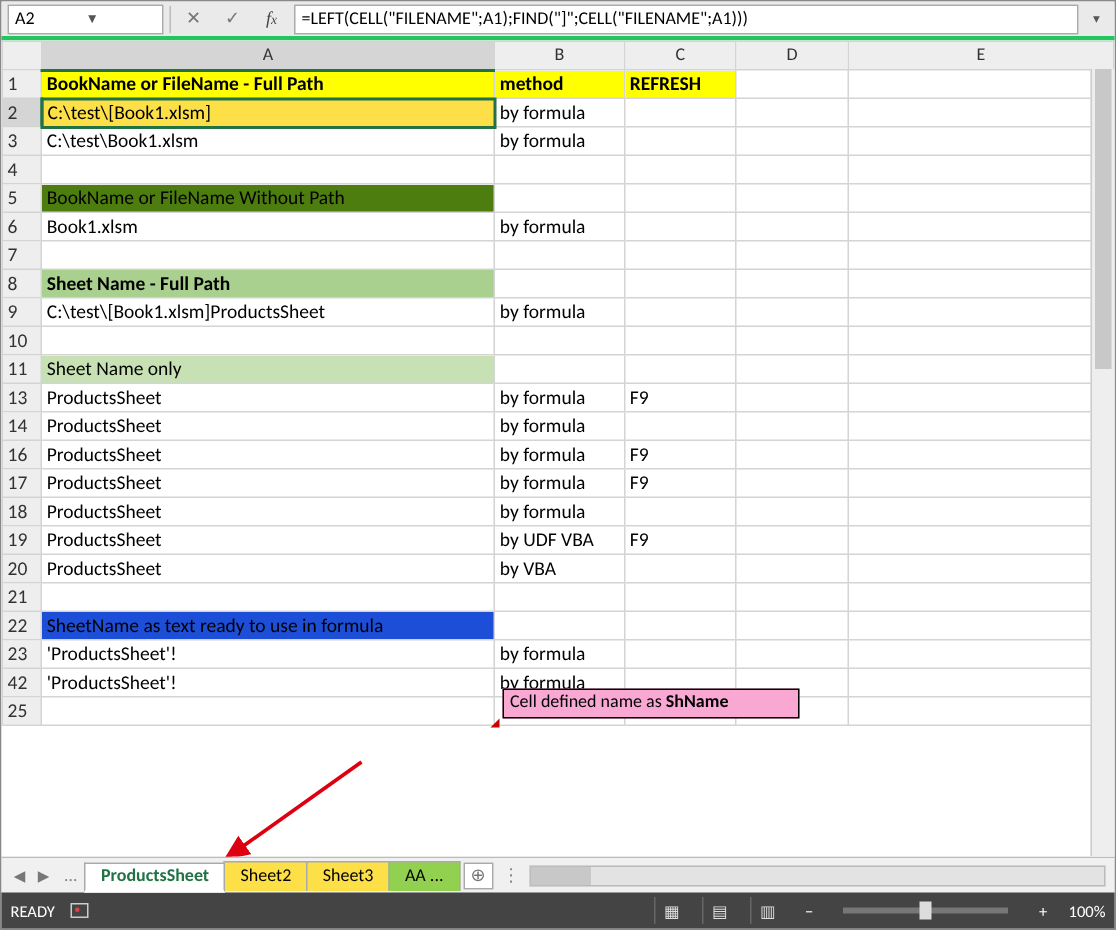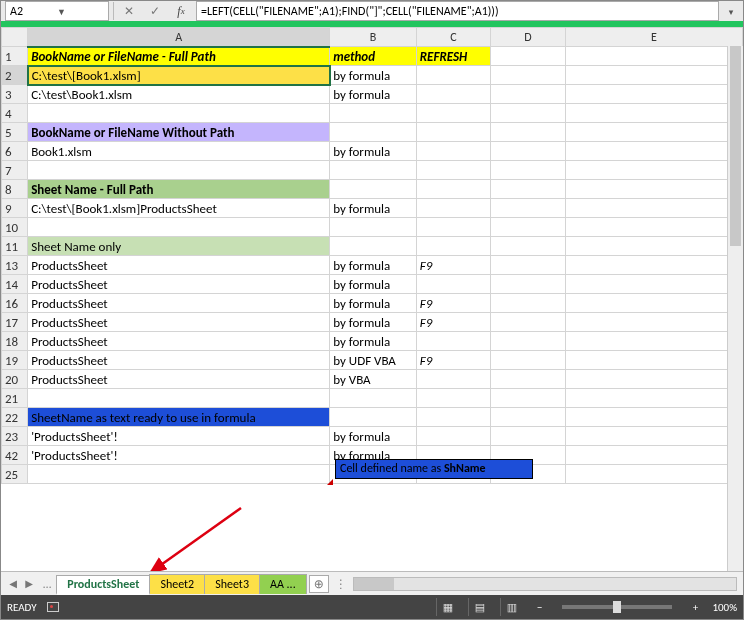--- a/index.html
+++ b/index.html
@@ -1,20 +1,20 @@
 <!DOCTYPE html>
 <html><head>
 <meta charset="utf-8">
 <style>
   * { box-sizing: border-box; margin: 0; padding: 0; }
   html, body { width: 744px; height: 620px; font-family: "Calibri", Arial, sans-serif; font-size: 13px; background: #334; overflow: hidden; }
   .app { width: 744px; height: 620px; display: flex; flex-direction: column; background: #f0f0f0; border: 1px solid #888; }
 
   
-  .formula-bar { display: flex; align-items: center; height: 26px; background: #eaeaea; border-bottom: 6px solid #22c55e; padding: 2px 4px; gap: 4px; }
+  .formula-bar { display: flex; align-items: center; height: 26px; background: #eaeaea; border-bottom: 3px solid #22c55e; padding: 2px 4px; gap: 4px; }
   .name-box { width: 104px; height: 20px; background: #fff; border: 1px solid #aaa; font-size: 12px; padding: 0 4px; display: flex; align-items: center; justify-content: space-between; }
   .name-box span { flex: 1; }
   .name-drop { font-size: 9px; color: #555; }
   .fbar-btn { width: 22px; height: 20px; display: flex; align-items: center; justify-content: center; font-size: 12px; color: #777; border: 1px solid transparent; background: transparent; cursor: default; }
   .fx-label { font-style: italic; font-family: "Times New Roman", serif; color: #444; }
   .formula-input { flex: 1; height: 20px; background: #fff; border: 1px solid #aaa; font-size: 12px; padding: 0 4px; display: flex; align-items: center; overflow: hidden; white-space: nowrap; }
   .formula-expand { width: 16px; display:flex; align-items:center; justify-content:center; font-size:9px; color:#555; }
 
   
   .grid-wrap { flex: 1; position: relative; background: #fff; overflow: hidden; }
@@ -26,31 +26,31 @@
   .colB { width: 86px; }
   .colC { width: 74px; }
   .colD { width: 74px; }
   .colE { width: 176px; }
 
   th.col.selected { background: #d5d5d5; border-bottom: 2px solid #217346; }
   td.rowhead.selected { background: #d5d5d5; border-right: 2px solid #217346; }
 
   
   .hdr-yellow { background: #ffff00; text-align: center; font-weight: bold; }
-  .hdr-orange { background: #c4b5fd; font-weight: bold; }
+  .hdr-orange { background: #4d7c0f; font-weight: normal; }
   .hdr-green  { background: #a9d08e; font-weight: bold; }
   .hdr-ltgreen{ background: #c7e0b4; }
   .hdr-blue   { background: #1d4ed8; }
-  .center { text-align: center; font-style: italic; }
+  .center { text-align: center; }
   .bold { font-weight: bold; }
 
   .active-cell { outline: 2px solid #217346; outline-offset: -1px; background: #fde047; }
 
   
-  .callout { position: absolute; left: 334px; top: 432px; width: 198px; height: 20px; background: #1d4ed8; border: 1px solid #000; font-size: 12px; padding: 1px 4px; z-index: 5; }
+  .callout { position: absolute; left: 334px; top: 432px; width: 198px; height: 20px; background: #f9a8d4; border: 1px solid #000; font-size: 12px; padding: 1px 4px; z-index: 5; }
   .callout b { font-weight: bold; }
   .callout-marker { position:absolute; left:326px; top:452px; width:0;height:0; border-right:6px solid #c00; border-top:6px solid transparent; z-index:4; }
 
   
   .arrow-svg { position: absolute; left: 130px; top: 475px; width: 120px; height: 78px; z-index: 6; pointer-events: none; }
 
   
   .tabs-bar { height: 24px; background: #f0f0f0; border-top: 1px solid #bbb; display: flex; align-items: center; font-size: 12px; padding-left: 4px; gap: 0; }
   .tab-nav { width: 16px; height: 18px; display:flex; align-items:center; justify-content:center; color:#777; font-size:10px; }
   .tab { height: 20px; padding: 0 10px; border: 1px solid #aaa; border-bottom: none; margin-left: -1px; display:flex; align-items:center; background:#fff; cursor:default; }

